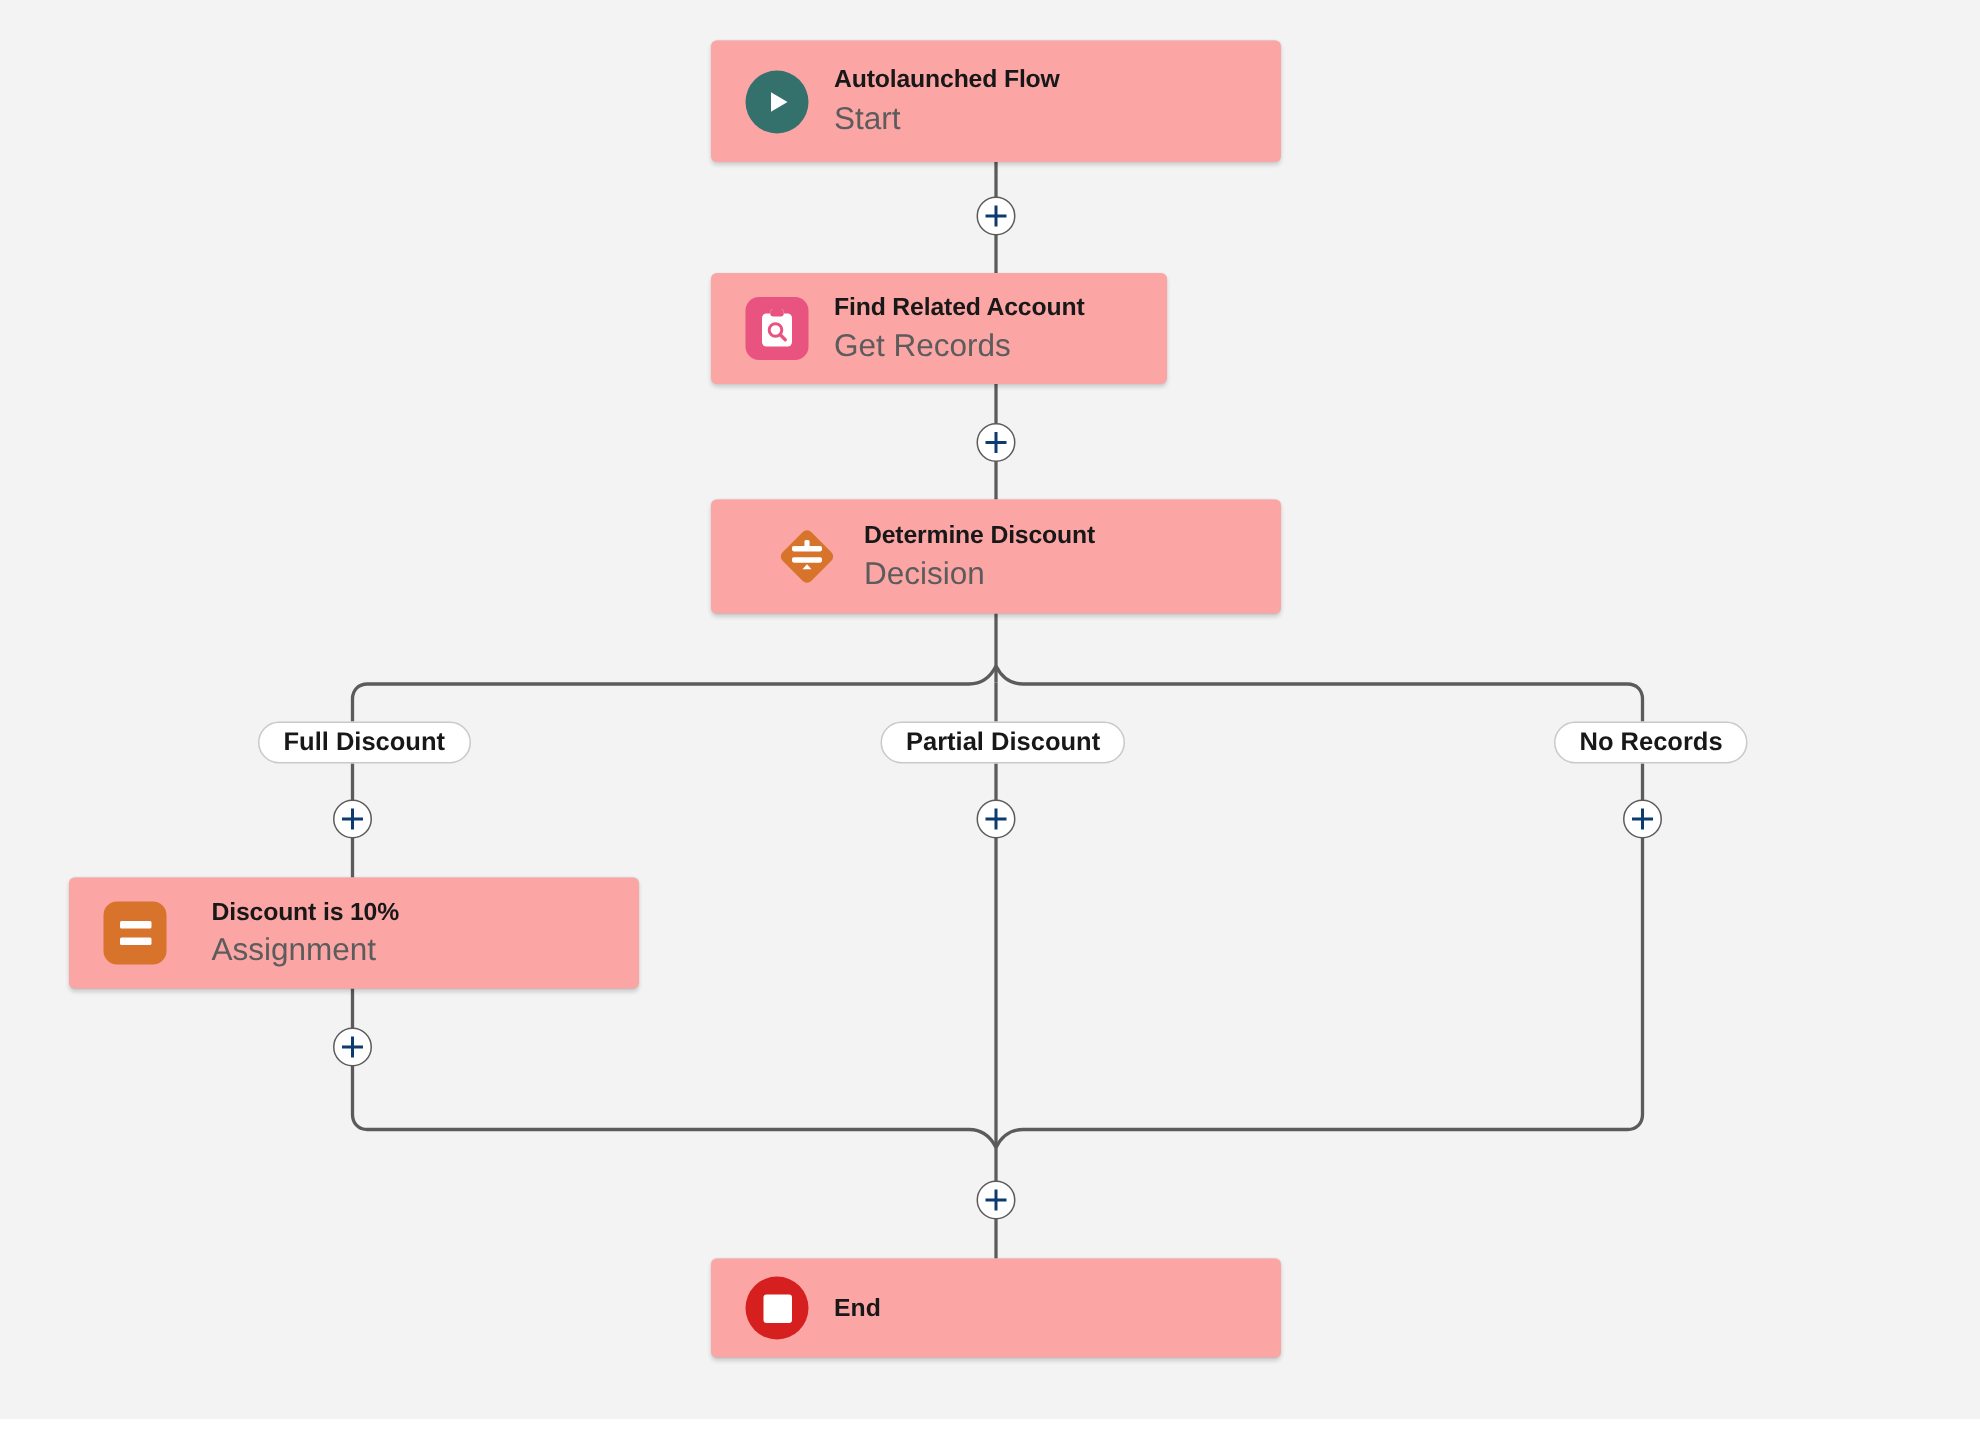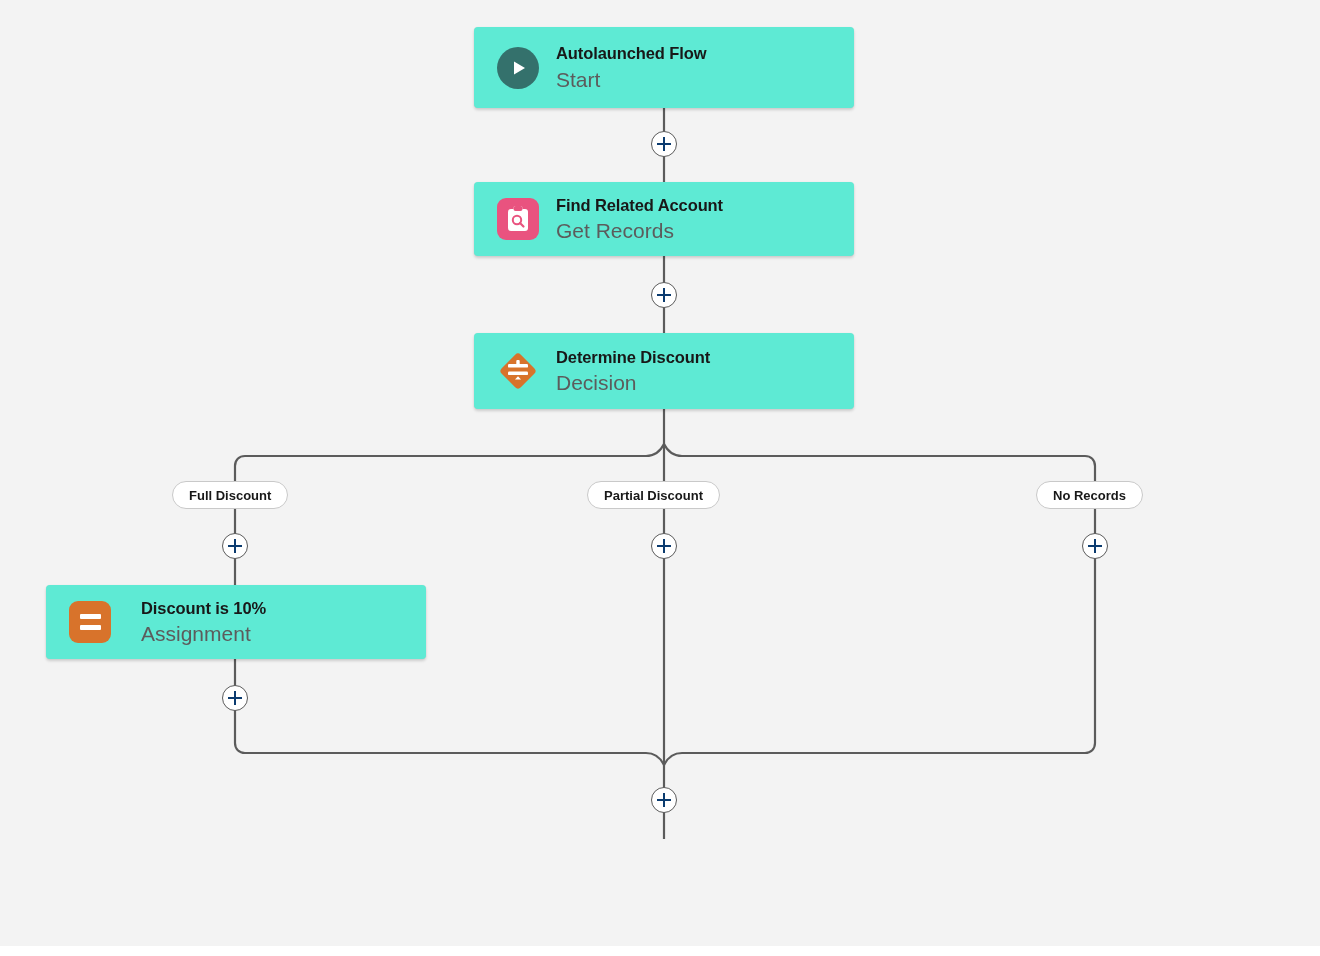--- a/index.html
+++ b/index.html
@@ -32,21 +32,21 @@
     position: absolute;
     left: 0; top: 0;
     width: 1320px;
     height: 946px;
     pointer-events: none;
   }
 
   
   .node {
     position: absolute;
-    background: #5eead4;
+    background: #fca5a5;
     border-radius: 4px;
     box-shadow: 0 2px 3px rgba(0,0,0,0.16), 0 0 1px rgba(0,0,0,0.10);
     display: flex;
     align-items: center;
     box-sizing: border-box;
     cursor: pointer;
   }
   .node-icon {
     flex: 0 0 auto;
     width: 44px;
@@ -76,22 +76,22 @@
     margin-top: 5px;
   }
   .node-title-only {
     font-size: 16.5px;
     font-weight: bold;
     color: #181818;
   }
 
   
   #node-start       { left: 474px; top: 27px;  width: 380px; height: 81px; }
-  #node-getrecords  { left: 474px; top: 182px; width: 380px; height: 74px; }
-  #node-decision    { left: 474px; top: 333px; width: 380px; height: 76px; }
+  #node-getrecords  { left: 474px; top: 182px; width: 304px; height: 74px; }
+  #node-decision    { left: 474px; top: 333px; width: 380px; height: 76px; padding-left: 20px; }
   #node-assignment  { left: 46px;  top: 585px; width: 380px; height: 74px; gap: 13px; }
   #node-end         { left: 474px; top: 839px; width: 380px; height: 66px; }
 
   
   .icon-circle-start {
     width: 42px; height: 42px;
     border-radius: 50%;
     background: #34716c;
     display: flex; align-items: center; justify-content: center;
   }
@@ -128,21 +128,21 @@
   .branch-label {
     position: absolute;
     height: 28px;
     background: #ffffff;
     border: 1px solid #c9c9c9;
     border-radius: 14px;
     display: flex;
     align-items: center;
     justify-content: center;
     padding: 0 16px;
-    font-size: 13px;
+    font-size: 17px;
     font-weight: bold;
     color: #181818;
     box-sizing: border-box;
     white-space: nowrap;
     cursor: pointer;
   }
   #label-full    { left: 172px;  top: 481px; }
   #label-partial { left: 587px;  top: 481px; }
   #label-no      { left: 1036px; top: 481px; }
 
@@ -264,20 +264,30 @@
           <div class="eq-bar"></div>
         </div>
       </div>
     </div>
     <div class="node-text">
       <span class="node-title">Discount is 10%</span>
       <span class="node-subtitle">Assignment</span>
     </div>
   </div>
 
+  <div class="node" id="node-end">
+    <div class="node-icon">
+      <div class="icon-circle-end">
+        <div class="end-square"></div>
+      </div>
+    </div>
+    <div class="node-text">
+      <span class="node-title-only">End</span>
+    </div>
+  </div>
 
   <div class="branch-label" id="label-full">
     <span>Full Discount</span>
   </div>
   <div class="branch-label" id="label-partial">
     <span>Partial Discount</span>
   </div>
   <div class="branch-label" id="label-no">
     <span>No Records</span>
   </div>

